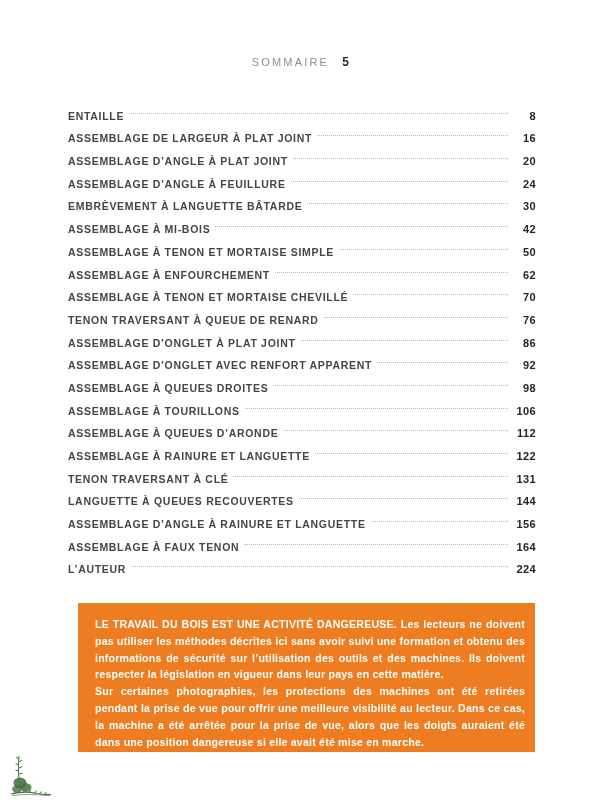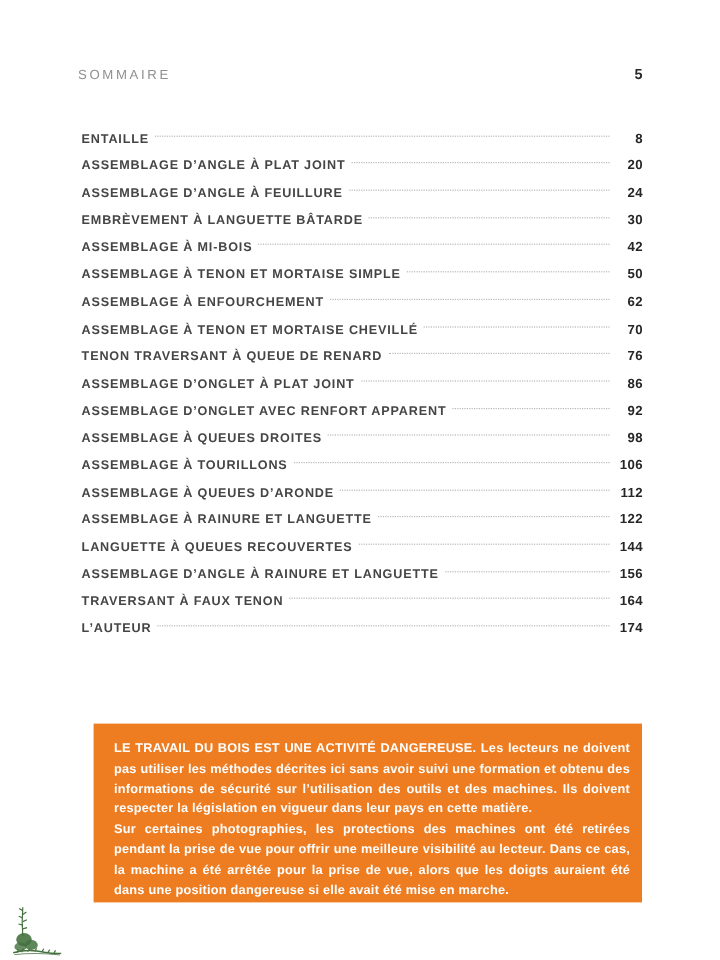--- a/index.html
+++ b/index.html
@@ -9,21 +9,21 @@
     font-family:"Liberation Sans", sans-serif;
     position:relative;
     overflow:hidden;
   }
   .page{position:absolute;inset:0;}
 
   
   .header{
     position:absolute;
     top:55px;left:65px;right:64px;
-    display:flex;justify-content:space-between;align-items:baseline;gap:13px;
+    display:flex;justify-content:center;align-items:baseline;gap:13px;
   }
   .header .title{
     font-size:11px;letter-spacing:2.2px;color:#8f8f8f;font-weight:normal;
   }
   .header .pagenum{
     font-size:12px;font-weight:bold;color:#2b2b2b;letter-spacing:.5px;
   }
 
   
   .toc{
@@ -81,20 +81,25 @@
     <span class="pagenum">5</span>
   </div>
 
   <div class="toc" id="toc-list">
     <div class="toc-row">
       <span class="toc-label">ENTAILLE</span>
       <span class="leader"></span>
       <span class="toc-page">8</span>
     </div>
 
+    <div class="toc-row">
+      <span class="toc-label">ASSEMBLAGE DE LARGEUR À PLAT JOINT</span>
+      <span class="leader"></span>
+      <span class="toc-page">16</span>
+    </div>
 
     <div class="toc-row">
       <span class="toc-label">ASSEMBLAGE D’ANGLE À PLAT JOINT</span>
       <span class="leader"></span>
       <span class="toc-page">20</span>
     </div>
 
     <div class="toc-row">
       <span class="toc-label">ASSEMBLAGE D’ANGLE À FEUILLURE</span>
       <span class="leader"></span>
@@ -166,43 +171,48 @@
       <span class="leader"></span>
       <span class="toc-page">112</span>
     </div>
 
     <div class="toc-row">
       <span class="toc-label">ASSEMBLAGE À RAINURE ET LANGUETTE</span>
       <span class="leader"></span>
       <span class="toc-page">122</span>
     </div>
 
+    <div class="toc-row">
+      <span class="toc-label">TENON TRAVERSANT À CLÉ</span>
+      <span class="leader"></span>
+      <span class="toc-page">131</span>
+    </div>
 
     <div class="toc-row">
       <span class="toc-label">LANGUETTE À QUEUES RECOUVERTES</span>
       <span class="leader"></span>
       <span class="toc-page">144</span>
     </div>
 
     <div class="toc-row">
       <span class="toc-label">ASSEMBLAGE D’ANGLE À RAINURE ET LANGUETTE</span>
       <span class="leader"></span>
       <span class="toc-page">156</span>
     </div>
 
     <div class="toc-row">
-      <span class="toc-label">TRAVERSANT À FAUX TENON</span>
+      <span class="toc-label">ASSEMBLAGE À FAUX TENON</span>
       <span class="leader"></span>
       <span class="toc-page">164</span>
     </div>
 
     <div class="toc-row">
       <span class="toc-label">L’AUTEUR</span>
       <span class="leader"></span>
-      <span class="toc-page">174</span>
+      <span class="toc-page">224</span>
     </div>
   </div>
 
   <div class="warning" id="warning-box" style="background: rgb(238, 124, 33); color: rgb(255, 255, 255);">
     <p><span class="lead">LE TRAVAIL DU BOIS EST UNE ACTIVITÉ DANGEREUSE.</span><span> Les lecteurs ne doivent pas utiliser les méthodes décrites ici sans avoir suivi une formation et obtenu des informations de sécurité sur l’utilisation des outils et des machines. Ils doivent respecter la législation en vigueur dans leur pays en cette matière.</span></p>
     <p>Sur certaines photographies, les protections des machines ont été retirées pendant la prise de vue pour offrir une meilleure visibilité au lecteur. Dans ce cas, la machine a été arrêtée pour la prise de vue, alors que les doigts auraient été dans une position dangereuse si elle avait été mise en marche.</p>
   </div>
 
   <svg class="ornament" viewBox="0 0 44 44" xmlns="http://www.w3.org/2000/svg">
     <g id="ornament-group" fill="none" stroke="#44713f" stroke-width="1">

